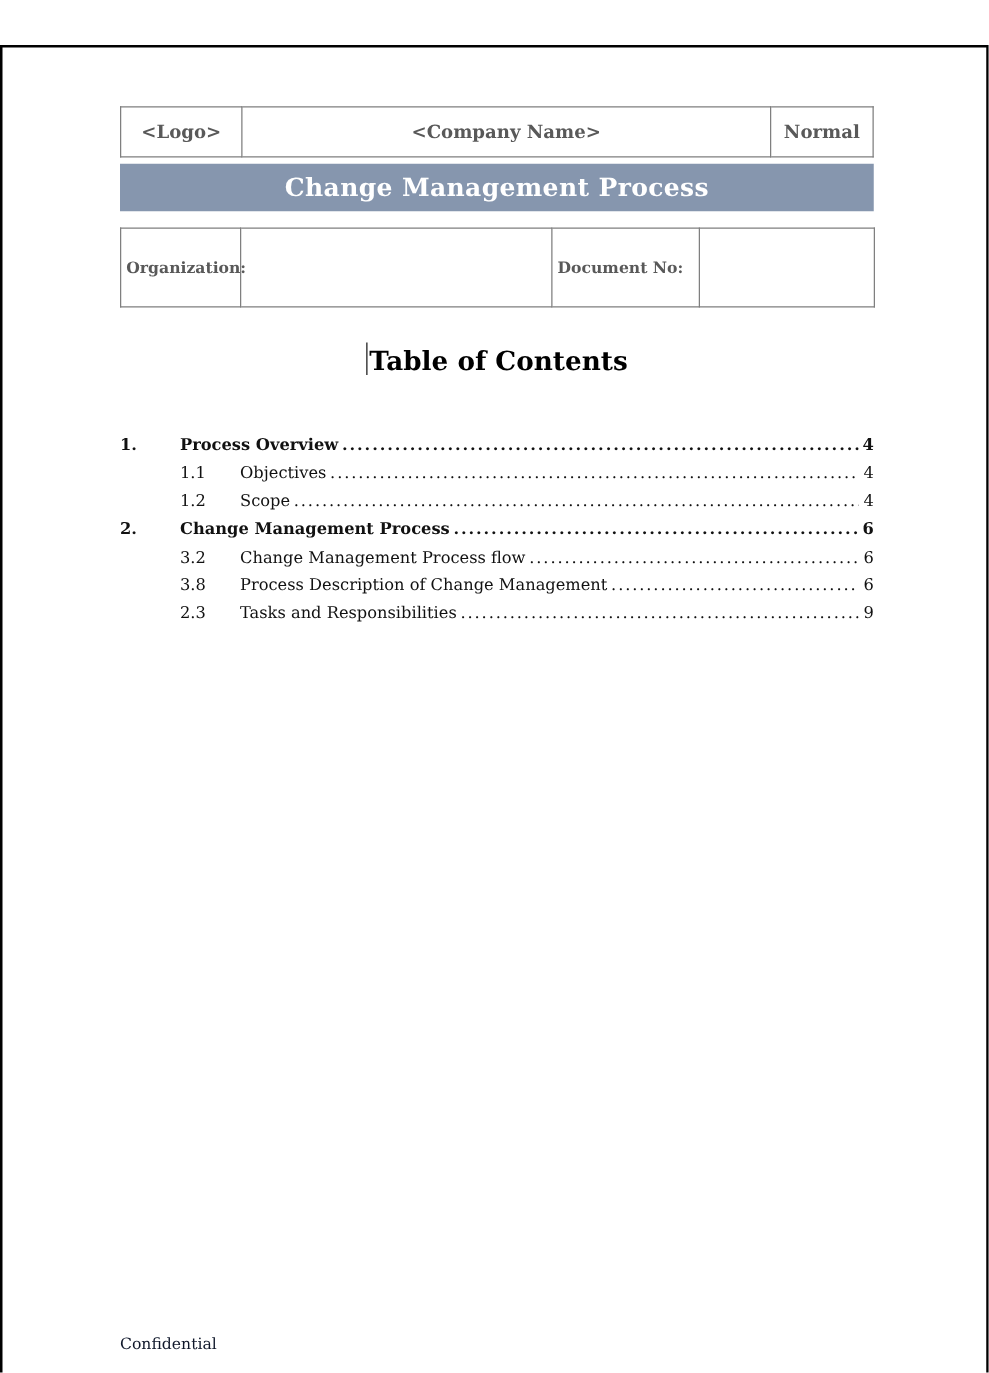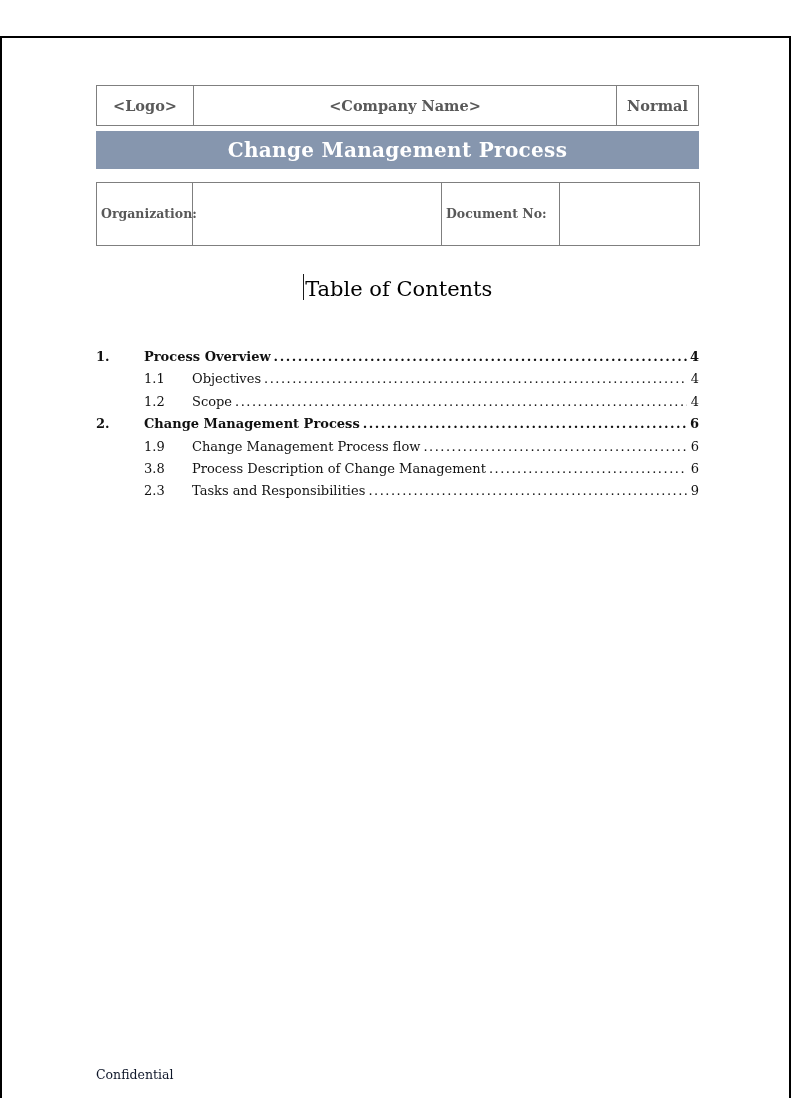--- a/index.html
+++ b/index.html
@@ -62,21 +62,21 @@
     height: 21px;
   }
   .info-table td.lbl { font-weight: bold; color: #595959; }
   .info-table td.val { font-weight: bold; color: #595959; }
   .iw1 { width: 96px; } .iw2 { width: 249px; } .iw3 { width: 118px; } .iw4 { width: 140px; }
 
   
   .toc-heading {
     position: absolute; left: 94px; top: 236px;
     width: 603px; text-align: center;
-    font-size: 21px; font-weight: normal; color: #000000;
+    font-size: 21px; font-weight: bold; color: #000000;
   }
   .text-cursor {
     display: inline-block; width: 1.5px; height: 26px;
     background: #1a1a1a; margin-right: 1px;
     vertical-align: -4px;
   }
   .toc-list {
     position: absolute; left: 94px; top: 311px;
     width: 603px;
     font-size: 13px; color: #111111;
@@ -159,21 +159,21 @@
       <span class="toc-leader"></span>
       <span class="toc-page">4</span>
     </div>
     <div class="toc-row l1">
       <span class="toc-num">2.</span>
       <span class="toc-title">Change Management Process</span>
       <span class="toc-leader"></span>
       <span class="toc-page">6</span>
     </div>
     <div class="toc-row l2">
-      <span class="toc-num">1.9</span>
+      <span class="toc-num">3.2</span>
       <span class="toc-title">Change Management Process flow</span>
       <span class="toc-leader"></span>
       <span class="toc-page">6</span>
     </div>
     <div class="toc-row l2">
       <span class="toc-num">3.8</span>
       <span class="toc-title">Process Description of Change Management</span>
       <span class="toc-leader"></span>
       <span class="toc-page">6</span>
     </div>

